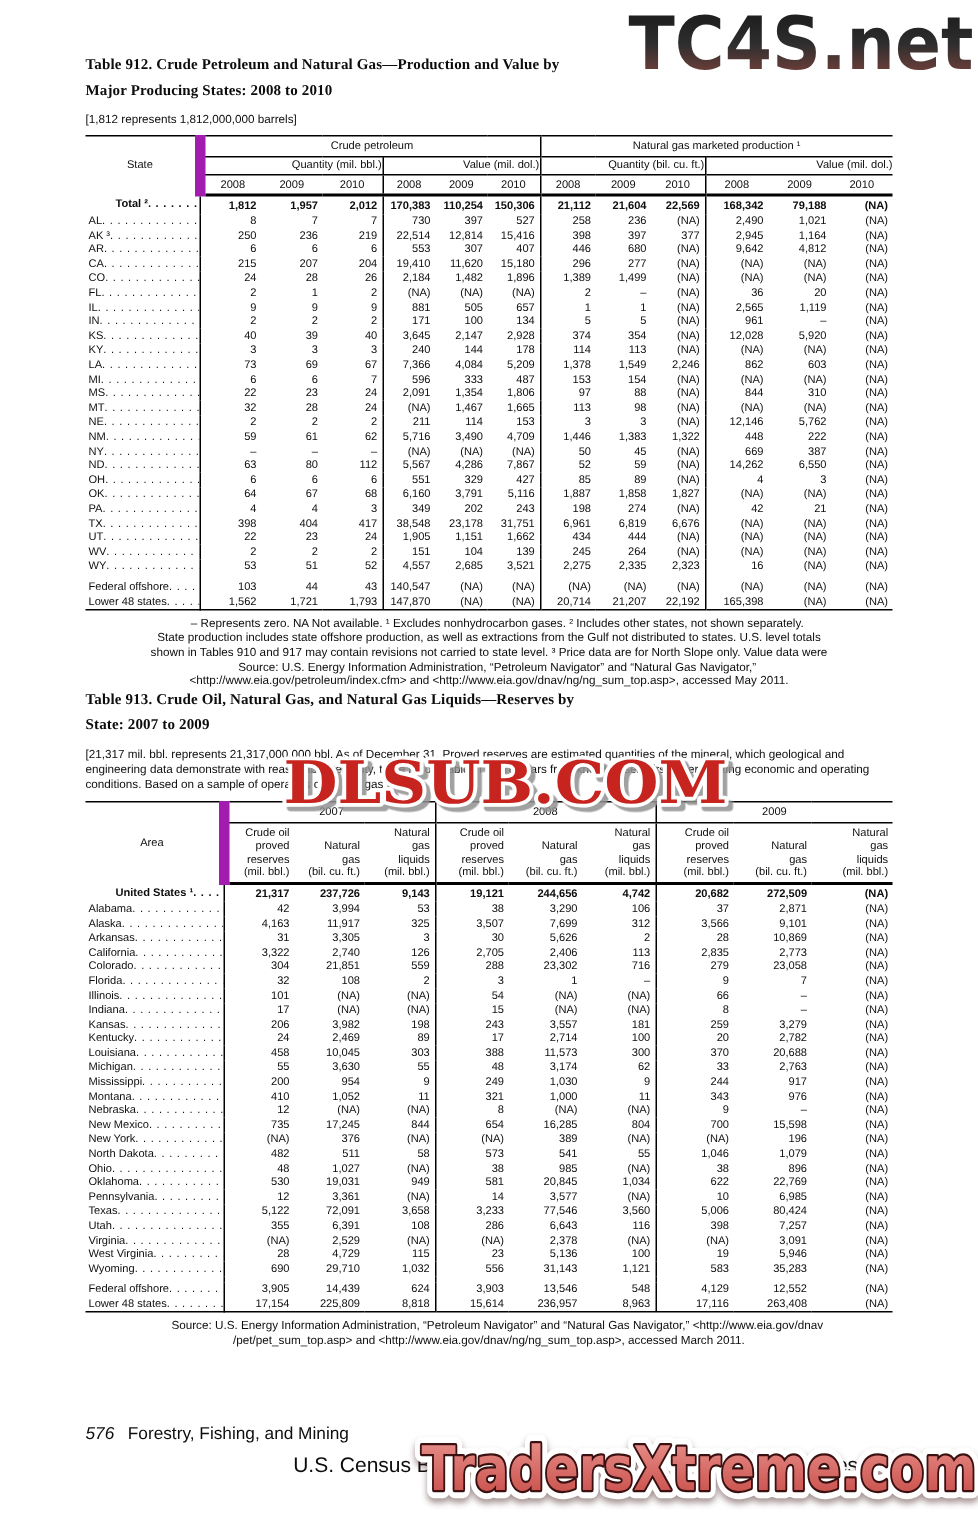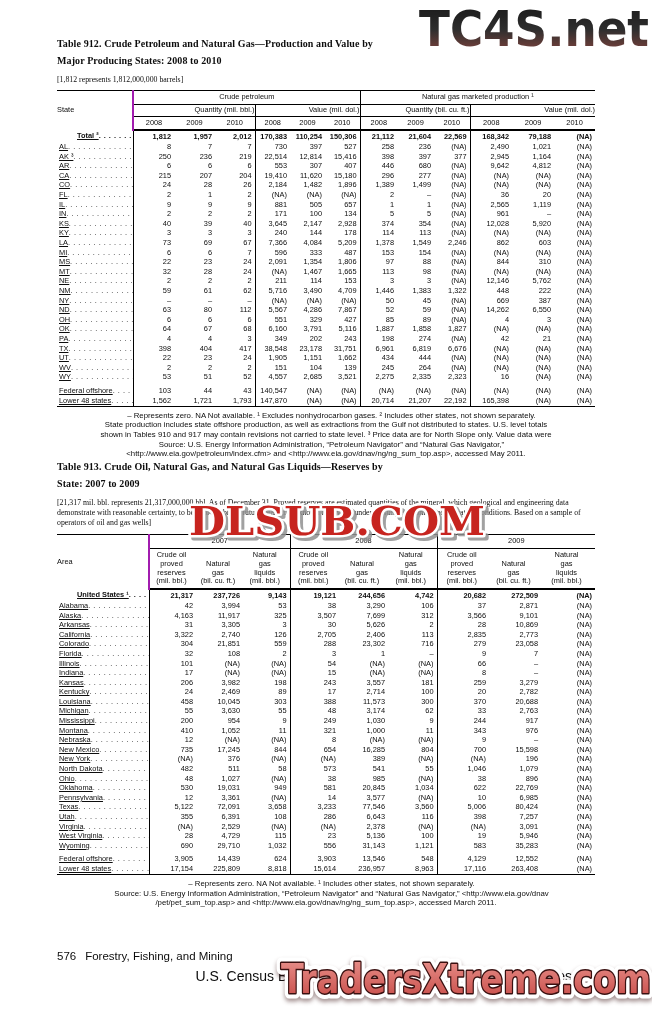--- a/index.html
+++ b/index.html
@@ -2,49 +2,49 @@
 <html><head>
 <meta charset="utf-8">
 <style>
   html,body{margin:0;padding:0;background:#777;}
   .page{position:relative;width:652px;height:1024px;background:#ffffff;overflow:hidden;
         font-family:"Liberation Sans",sans-serif;color:#0d0d0d;}
   .content{position:absolute;left:57px;top:36px;width:538px;z-index:1;}
   h1.ttl{font-family:"Liberation Serif",serif;font-size:10px;line-height:16.5px;
          font-weight:bold;margin:0;letter-spacing:.1px;}
   .ttl2{margin-top:34px;}
-  .note{font-size:7.8px;line-height:10.2px;margin-top:6px;font-family:Liberation Serif, serif;}
+  .note{font-size:7.8px;line-height:10.2px;margin-top:6px;}
   table{border-collapse:collapse;table-layout:fixed;width:538px;margin-top:5px;}
   th,td{font-size:7.4px;line-height:8.4px;font-weight:normal;padding:0;overflow:hidden;}
   thead th{vertical-align:middle;}
   tr.h1 th{border-top:1px solid #000;}
-  .statehead,.areahead{border-right:2px solid #a21caf;text-align:left;vertical-align:middle;}
+  .statehead,.areahead{border-right:7px solid #a21caf;text-align:center;vertical-align:middle;}
   .grp{text-align:center;border-bottom:1px solid #000;padding:2px 0;}
   .sub{text-align:right;border-bottom:1px solid #000;padding:1.5px 0;}
   .yr3{text-align:center;border-bottom:2px solid #000;padding:1.5px 0 2px;}
   .yr{text-align:center;border-bottom:1px solid #000;padding:2.5px 0;}
-  .unit{text-align:center;white-space:pre-line;vertical-align:bottom;
+  .unit{text-align:right;white-space:pre-line;vertical-align:bottom;
         border-bottom:2px solid #000;padding:2px 3px 1.5px 0;line-height:8.8px;}
   .dv{border-left:1px solid #000;}
   tbody td{padding-top:.6px;padding-bottom:.6px;}
   td.lbl{border-right:1px solid #000;}
   td.num{text-align:right;padding-right:3px;}
   tr.b td{font-weight:bold;padding-top:2px;padding-bottom:1.2px;}
   tr.gaprow td{height:4px;padding:0;}
   tbody tr.last td{border-bottom:1px solid #000;}
   .lab{display:flex;align-items:baseline;}
-  .lab .txt{white-space:nowrap;padding-left:2px;text-decoration:underline;}
+  .lab .txt{white-space:nowrap;padding-left:2px;}
   .lab.ind .txt{padding-left:20px;}
   .lab .dots{flex:1;overflow:hidden;white-space:nowrap;}
   .lab .dots::before{content:" . . . . . . . . . . . . . . . . . . . . . . . . . . . . . . . .";letter-spacing:.5px;}
   .fns{margin-top:4px;}
   .fnline{font-size:7.8px;line-height:9.7px;text-align:center;}
   .fnline.fi{text-indent:11px;}
   .footer-left{position:absolute;left:57px;top:950px;font-size:11.5px;z-index:1;}
-  .footer-left .pgnum{margin-right:9px;}
+  .footer-left .pgnum{margin-right:9px;font-style:italic;}
   .footer-right{position:absolute;right:41px;top:968px;font-size:14px;z-index:1;}
   .wm{position:absolute;}
   .wm-top{right:-2px;top:1px;z-index:0;opacity:.96;}
   .wm-mid{left:183px;top:494px;z-index:2;
           filter:drop-shadow(3px 3px 0 rgba(145,145,145,.85));}
   .wm-bot{left:276px;top:948px;z-index:2;
           filter:drop-shadow(0 3px 2px rgba(60,20,20,.45));}
 </style>
 </head>
 <body>
@@ -1261,21 +1261,20 @@
             <td class="num">236,957</td>
             <td class="num">8,963</td>
             <td class="num dv">17,116</td>
             <td class="num">263,408</td>
             <td class="num">(NA)</td>
           </tr>
         </tbody>
     </table>
 
     <div class="fns" id="fn913">
-        <div class="fnline fi">– Represents zero. NA Not available. ¹ Includes other states, not shown separately.</div>
         <div class="fnline fi">Source: U.S. Energy Information Administration, “Petroleum Navigator” and “Natural Gas Navigator,” &lt;http://www.eia.gov/dnav</div>
         <div class="fnline">/pet/pet_sum_top.asp&gt; and &lt;http://www.eia.gov/dnav/ng/ng_sum_top.asp&gt;, accessed March 2011.</div>
       </div>
 
   </div>
 
   <div class="footer-left"><span class="pgnum">576</span><span>Forestry, Fishing, and Mining</span></div>
 
   <div class="footer-right">U.S. Census Bureau, Statistical Abstract of the United States: 2012</div>
 

